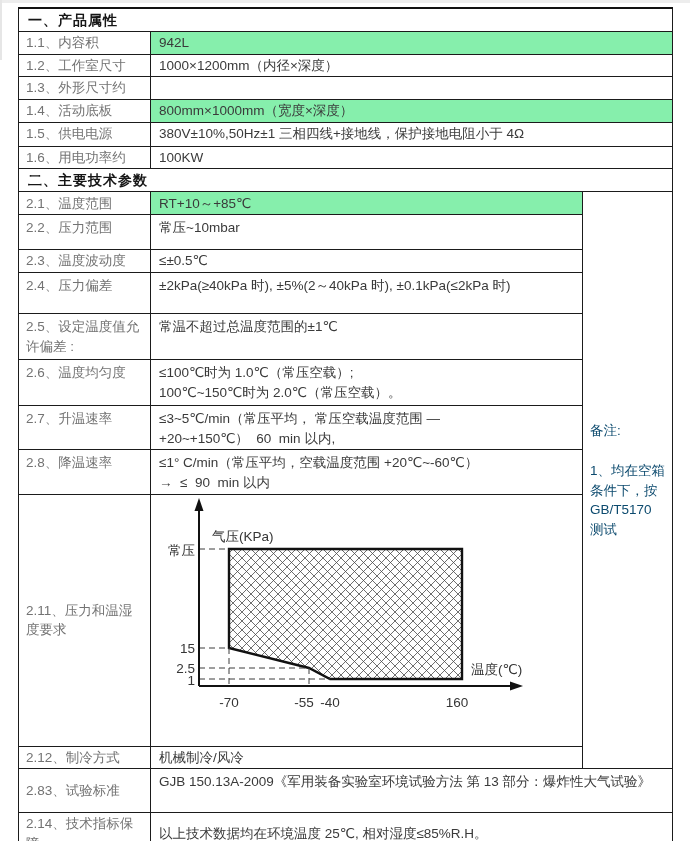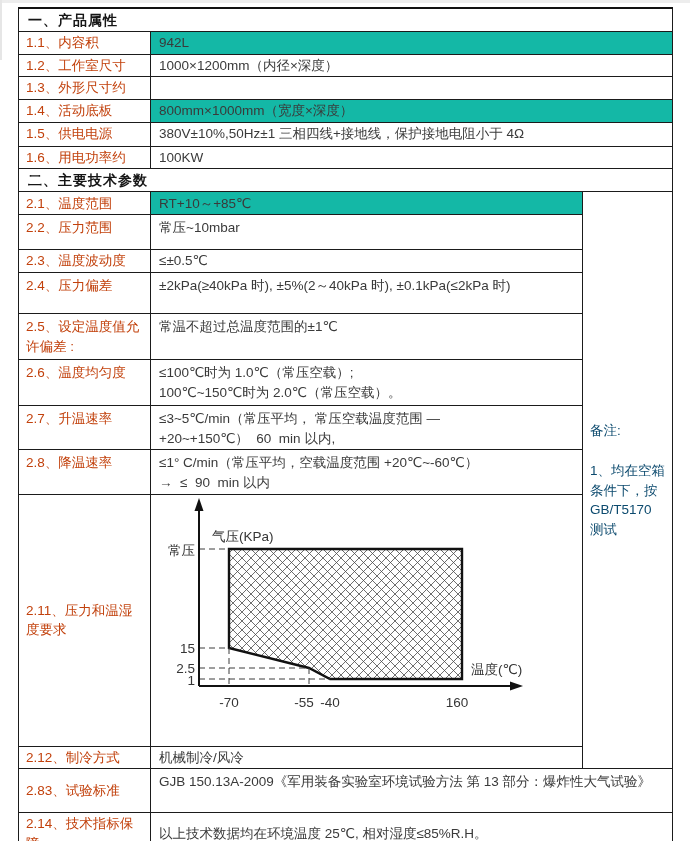--- a/index.html
+++ b/index.html
@@ -34,28 +34,28 @@
     vertical-align:middle;
     overflow:hidden;
   }
   td.section-header {
     font-weight:bold;
     font-size:14px;
     color:#161616;
     letter-spacing:1px;
     padding-left:9px;
   }
-  td.lbl { color:#c2410c; padding-left:7px; }
+  td.lbl { color:#737373; padding-left:7px; }
   td.val { color:#3a3a3a; padding-left:8px; }
   td.top { vertical-align:top; padding-top:3px; }
   .pre { white-space:pre-wrap; }
   td.chart-cell { padding:0; vertical-align:top;text-align:right; }
   td.remark-cell { vertical-align:middle; padding:4px 4px 4px 7px; color:#0c4a6e; }
   .remark-note { margin-top:20px; }
-  .shade { background:#14b8a6; }
+  .shade { background:#86efac; }
 
   svg text {
     font-family:"Liberation Sans","DejaVu Sans",sans-serif;
     font-size:13.5px;
     fill:#353535;
   }
 </style>
 </head>
 <body>
 

